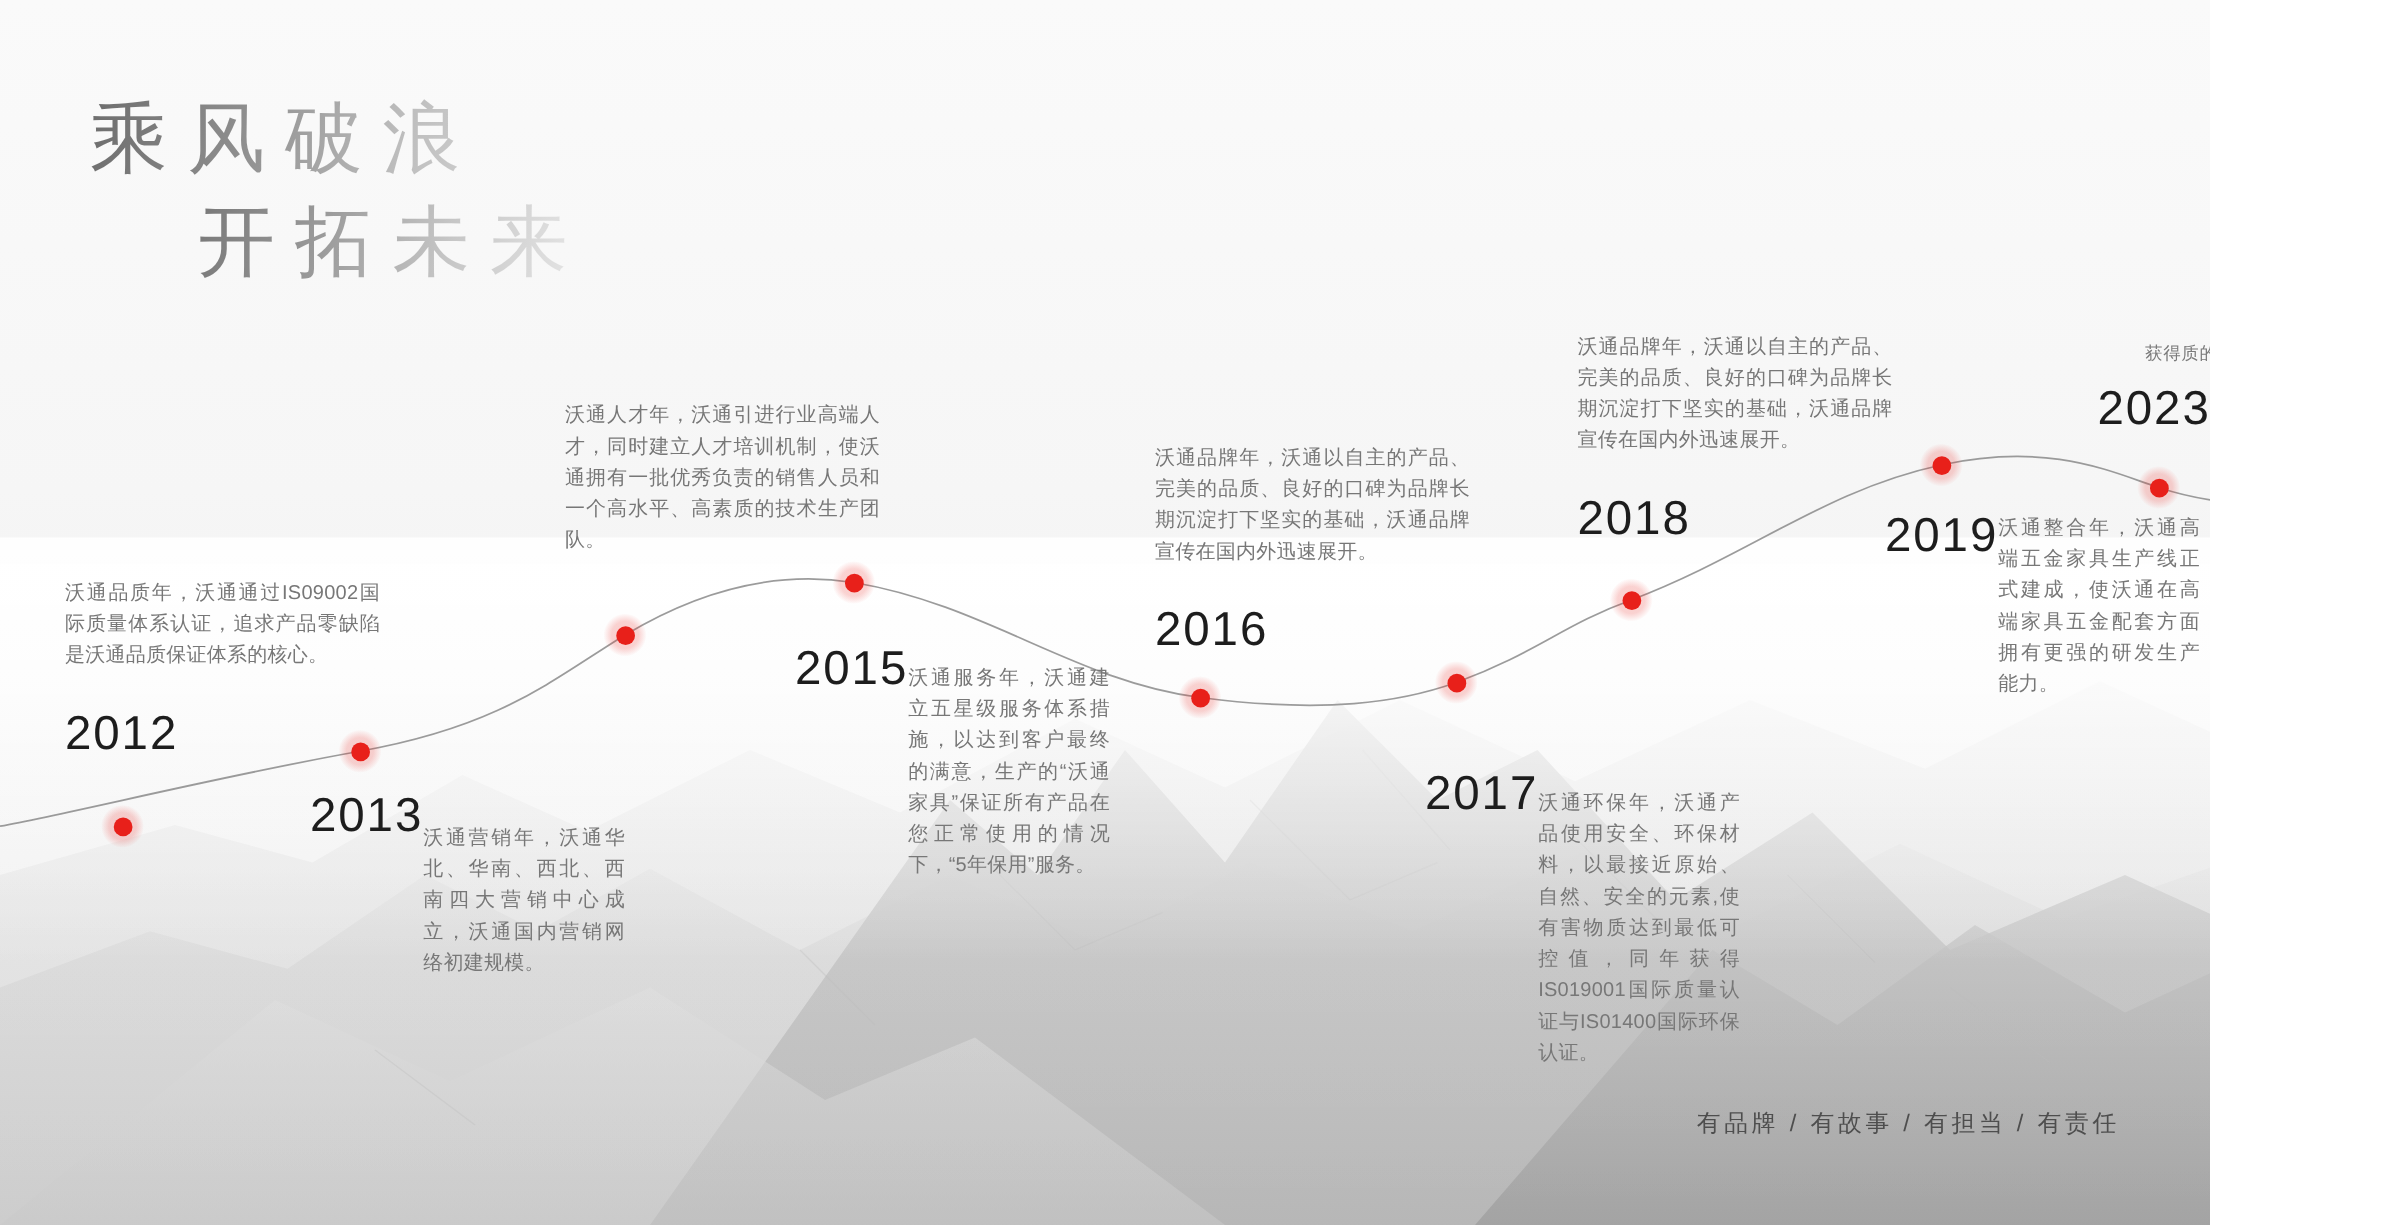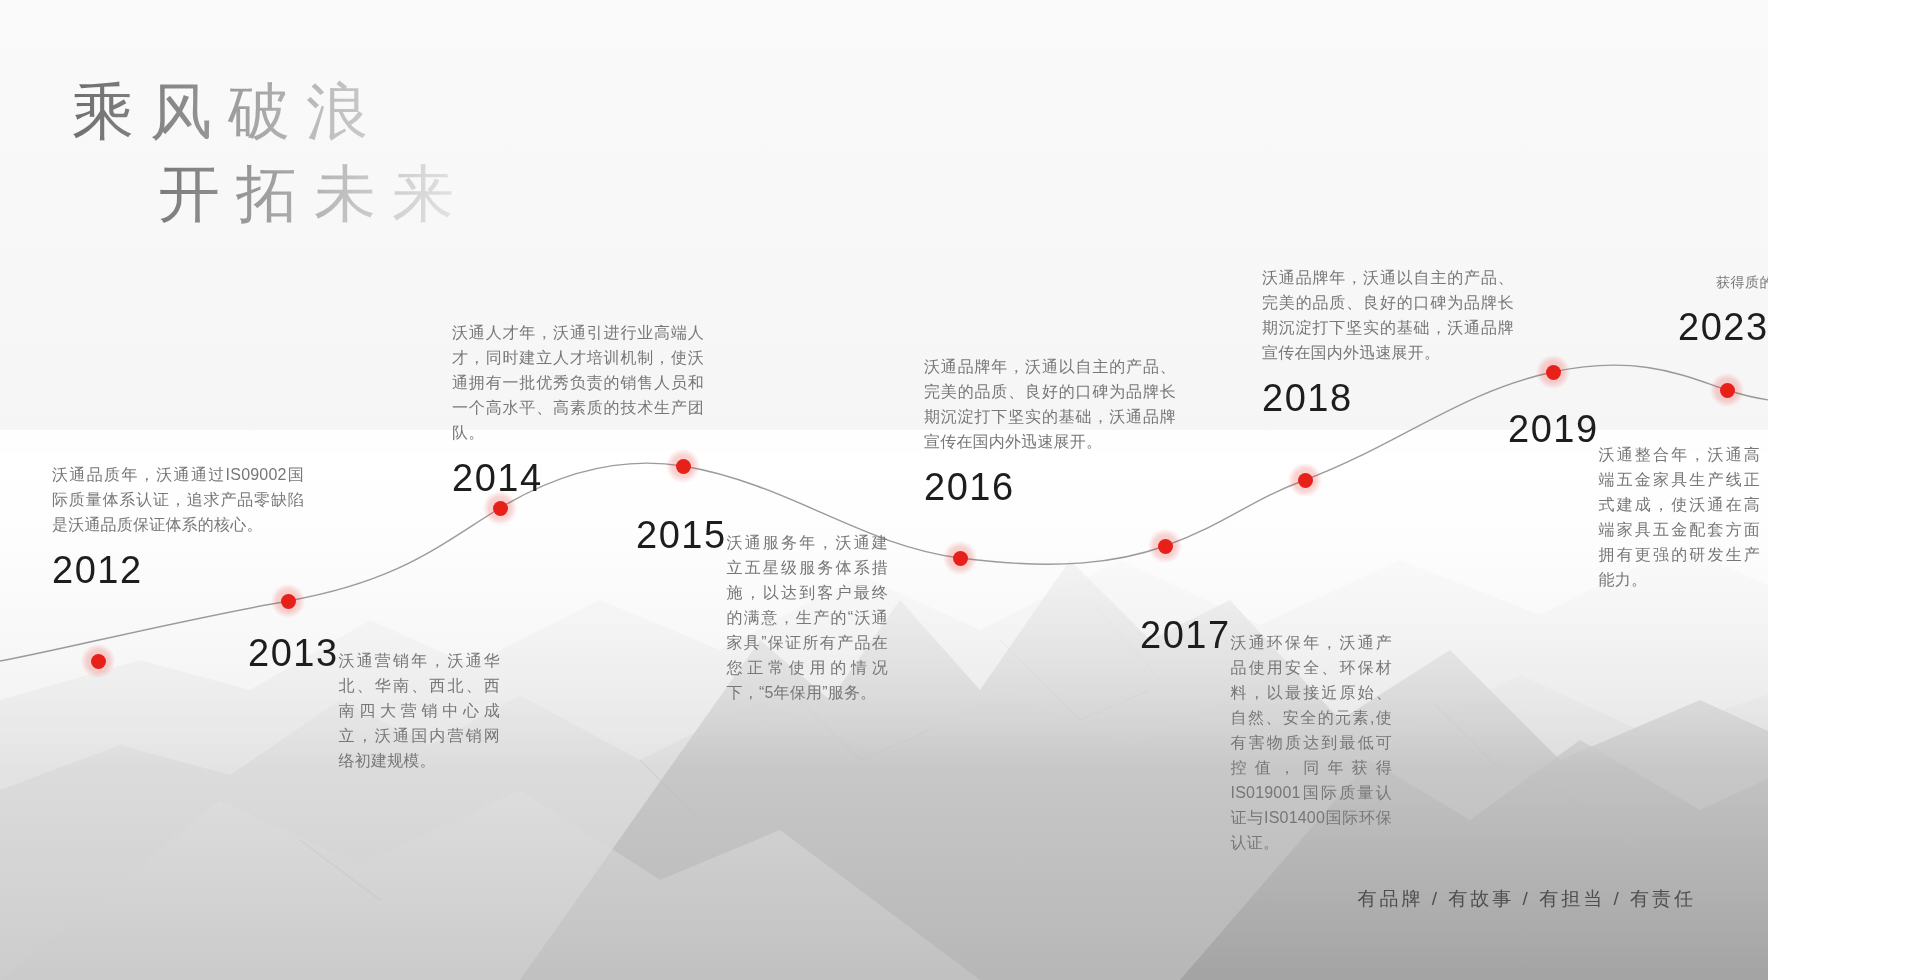--- a/index.html
+++ b/index.html
@@ -109,21 +109,21 @@
     font-weight: 400;
     color: #1d1d1d;
     letter-spacing: 1.5px;
     line-height: 1;
   }
 
   
   .entry .stack { display: flex; flex-direction: column; }
   .entry.desc-first .stack { flex-direction: row; }
   .entry.year-first .stack { flex-direction: column-reverse; }
-  .entry.year-first .year { margin-bottom: 0; margin-top: 0; }
+  .entry.year-first .year { margin-bottom: 0; margin-top: 17px; }
   .entry.year-first .desc { margin-top: 0; margin-bottom: 14px; }
 
   
   .entry.mini { width: 180px; text-align: left; }
   .entry.mini .caption {
     font-size: 14px;
     color: #7b7b7b;
     letter-spacing: 0.5px;
     margin-bottom: 16px;
     margin-left: 38px;
@@ -235,27 +235,26 @@
   <div class="entry year-first" style="left:52px; top:462px;">
     <div class="stack">
       <div class="year">2012</div>
       <div class="desc">沃通品质年，沃通通过IS09002国际质量体系认证，追求产品零缺陷是沃通品质保证体系的核心。</div>
     </div>
   </div>
 
   <div class="entry desc-first" style="left:248px; top:634px;">
     <div class="stack">
       <div class="year">2013</div>
-      <div class="desc" style="margin-top:14px;">沃通营销年，沃通华北、华南、西北、西南四大营销中心成立，沃通国内营销网络初建规模。</div>
+      <div class="desc" style="margin-top:24px;">沃通营销年，沃通华北、华南、西北、西南四大营销中心成立，沃通国内营销网络初建规模。</div>
     </div>
   </div>
 
   <div class="entry year-first" style="left:452px; top:320px;">
     <div class="stack">
-      <div class="year">2014</div>
       <div class="desc">沃通人才年，沃通引进行业高端人才，同时建立人才培训机制，使沃通拥有一批优秀负责的销售人员和一个高水平、高素质的技术生产团队。</div>
     </div>
   </div>
 
   <div class="entry desc-first" style="left:636px; top:516px;">
     <div class="stack">
       <div class="year">2015</div>
       <div class="desc" style="margin-top:14px;">沃通服务年，沃通建立五星级服务体系措施，以达到客户最终的满意，生产的“沃通家具”保证所有产品在您正常使用的情况下，“5年保用”服务。</div>
     </div>
   </div>
@@ -277,21 +276,21 @@
   <div class="entry year-first" style="left:1262px; top:265px;">
     <div class="stack">
       <div class="year">2018</div>
       <div class="desc">沃通品牌年，沃通以自主的产品、完美的品质、良好的口碑为品牌长期沉淀打下坚实的基础，沃通品牌宣传在国内外迅速展开。</div>
     </div>
   </div>
 
   <div class="entry desc-first" style="left:1508px; top:410px;">
     <div class="stack">
       <div class="year">2019</div>
-      <div class="desc" style="margin-top:32px;">沃通整合年，沃通高端五金家具生产线正式建成，使沃通在高端家具五金配套方面拥有更强的研发生产能力。</div>
+      <div class="desc" style="margin-top:0;">沃通整合年，沃通高端五金家具生产线正式建成，使沃通在高端家具五金配套方面拥有更强的研发生产能力。</div>
     </div>
   </div>
 
   <div class="entry mini" style="left:1678px; top:274px;">
     <div class="caption">获得质的飞跃</div>
     <div class="year">2023</div>
   </div>
 
   <div class="footer-slogan">有品牌 / 有故事 / 有担当 / 有责任</div>
 

